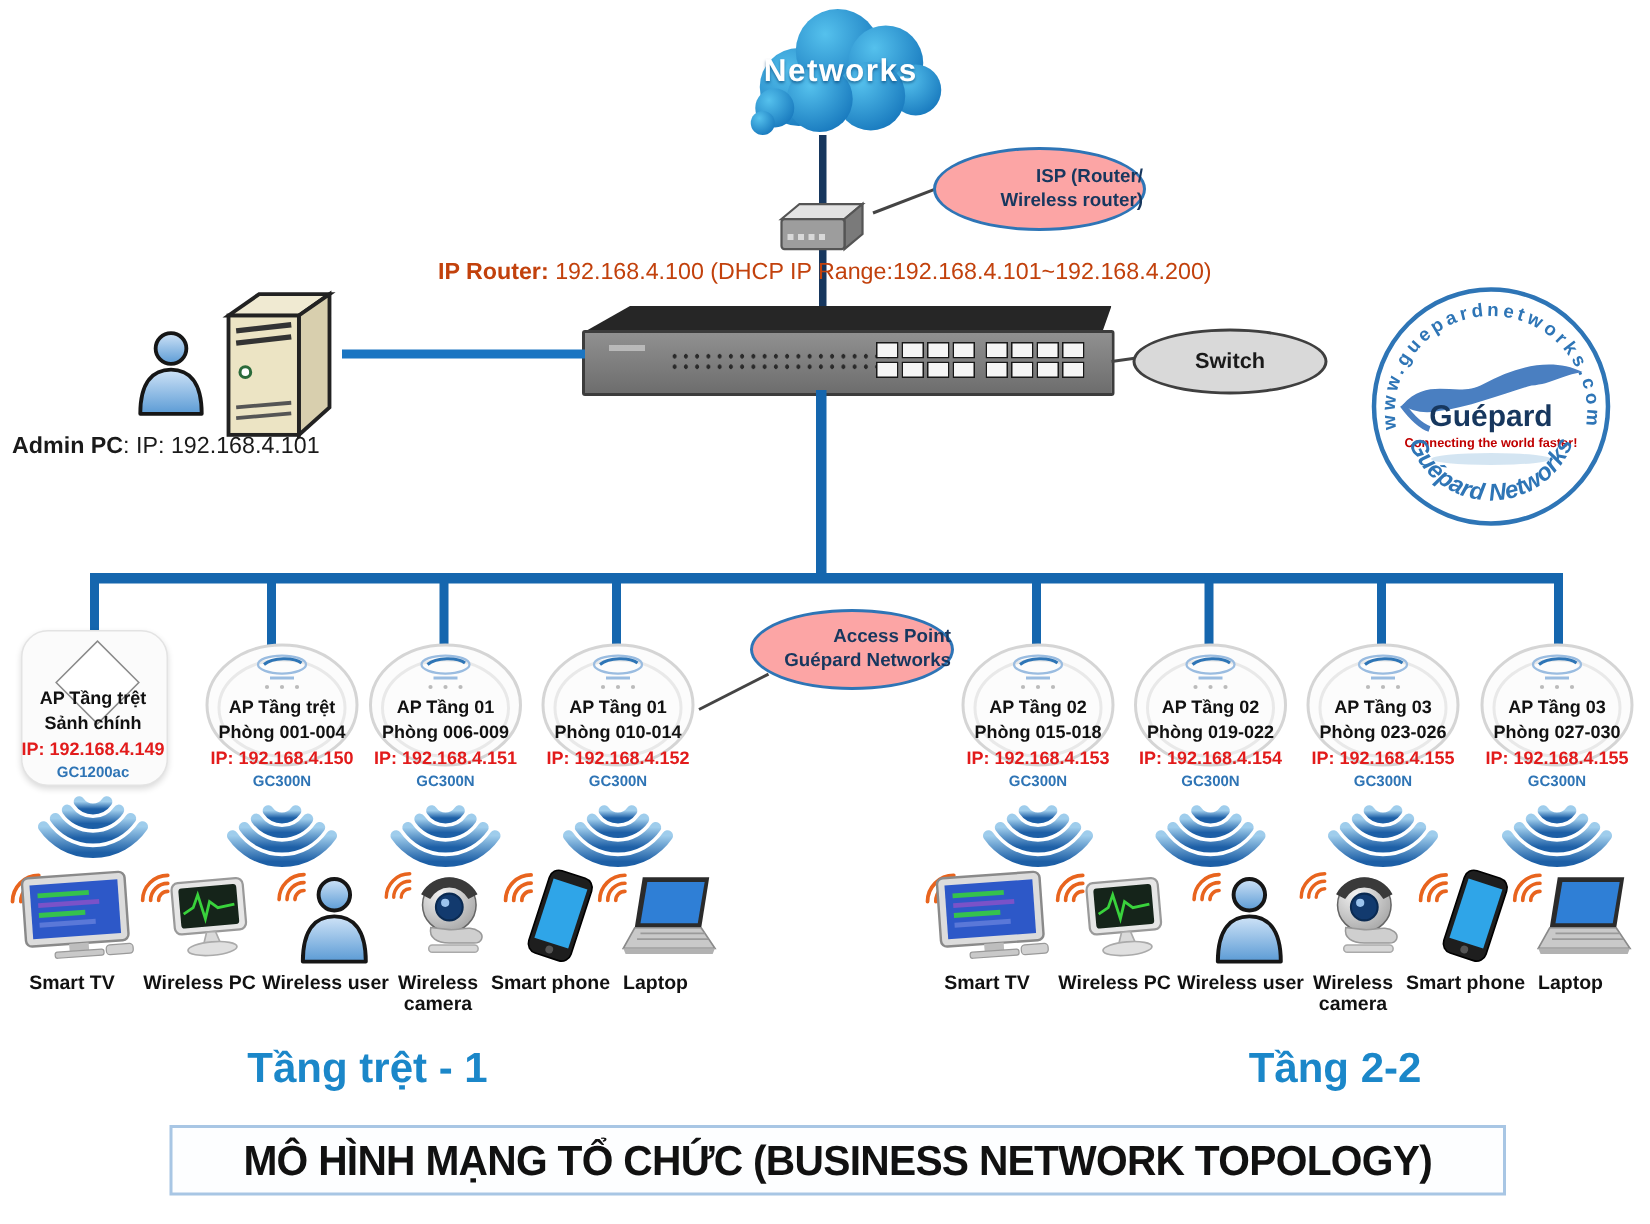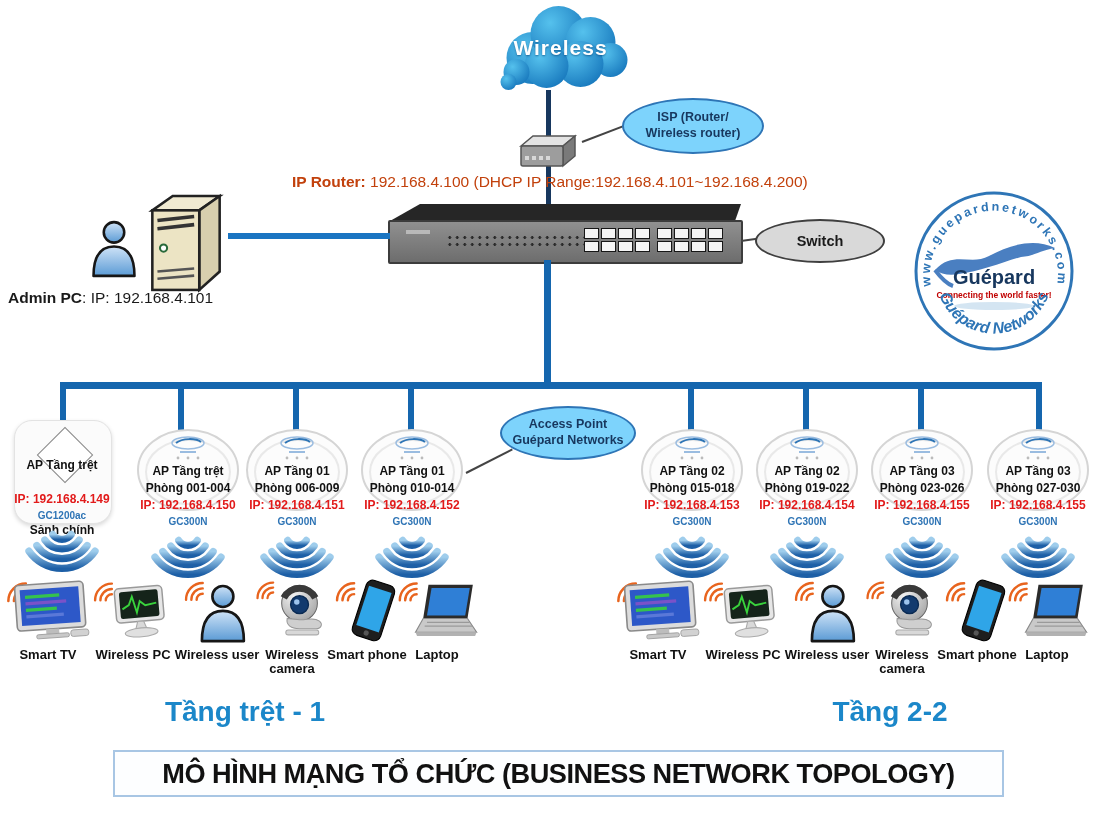--- a/index.html
+++ b/index.html
@@ -9,21 +9,21 @@
 
   
   .line-v{position:absolute;background:#17375e;}
   .line-net{position:absolute;background:#1566ae;}
   .thin-line{position:absolute;height:2px;background:#444;transform-origin:left center;}
 
   
   .callout{position:absolute;border-radius:50%;display:flex;flex-direction:column;
            align-items:center;justify-content:center;text-align:center;
            font-weight:bold;line-height:1.25;}
-  .callout.blue{background:#7dd3fc;border:2px solid #2e75b6;color:#17375e;font-size:12.5px;}
+  .callout.blue{background:#fca5a5;border:2px solid #2e75b6;color:#17375e;font-size:12.5px;align-items:flex-end;}
   .callout.gray{background:#d9d9d9;border:2px solid #3f3f3f;color:#1a1a1a;font-size:14.5px;}
 
   
   .iprouter{position:absolute;left:292px;top:173px;font-size:15.5px;color:#c2410c;white-space:nowrap;}
   .iprouter b{font-weight:bold;}
   .adminpc{position:absolute;left:8px;top:289px;font-size:15.5px;color:#1a1a1a;white-space:nowrap;}
   .cloud-label{position:absolute;width:100%;top:34px;text-align:center;color:#fff;
                font-size:21px;font-weight:bold;letter-spacing:1px;text-shadow:0 1px 2px rgba(0,60,110,.6);}
 
   
@@ -199,21 +199,21 @@
         <circle cx="52" cy="56" r="26"></circle>
           <circle cx="78" cy="32" r="28"></circle>
           <circle cx="110" cy="40" r="25"></circle>
         <circle cx="130" cy="58" r="17"></circle>
           <circle cx="100" cy="62" r="23"></circle>
           <circle cx="66" cy="64" r="22"></circle>
         <circle cx="36" cy="70" r="13"></circle>
           <circle cx="28" cy="80" r="8"></circle>
       </g>
     </svg>
-    <div class="cloud-label">Wireless</div>
+    <div class="cloud-label">Networks</div>
   </div>
 
   <div class="line-v" style="left:546px;top:90px;width:5px;height:50px;"></div>
   <div class="line-v" style="left:546px;top:165px;width:5px;height:42px;"></div>
 
   <svg class="abs" style="left:515px;top:132px;" width="66" height="40">
       <use href="#sym-router"></use>
     </svg>
 
   <div class="thin-line" style="left:582px;top:141px;width:50px;transform:rotate(-21deg);"></div>
@@ -306,21 +306,21 @@
   <div class="callout blue" style="left:500px;top:406px;width:132px;height:50px;border-width:2.5px;">
     <span>Access Point</span>
     <span>Guépard Networks</span>
   </div>
 
   <div class="ap" style="left:4px;">
     <div class="ap-square">
         <div class="ap-diamond"></div>
       </div>
     <div class="ap-text" style="top:38px;">AP Tầng trệt</div>
-    <div class="ap-text" style="top:55px;margin-top:48px;">Sảnh chính</div>
+    <div class="ap-text" style="top:55px;">Sảnh chính</div>
     <div class="ap-text ap-ip" style="top:72px;">IP: 192.168.4.149</div>
     <div class="ap-text ap-model" style="top:90px;">GC1200ac</div>
     <svg class="ap-wifi" style="top:108px;" width="88" height="50">
         <use href="#sym-wifi-b"></use>
       </svg>
   </div>
 
   <div class="ap" style="left:130px;">
     <svg class="ap-round" width="104" height="84">
         <use href="#sym-ap-round"></use>

